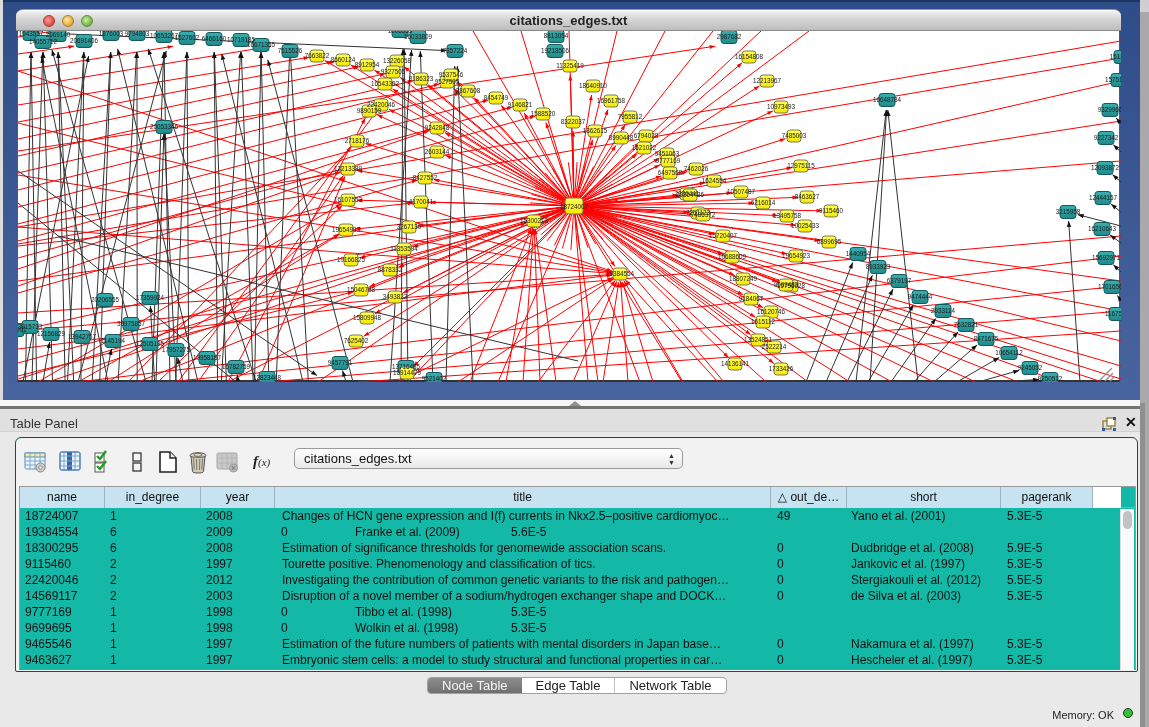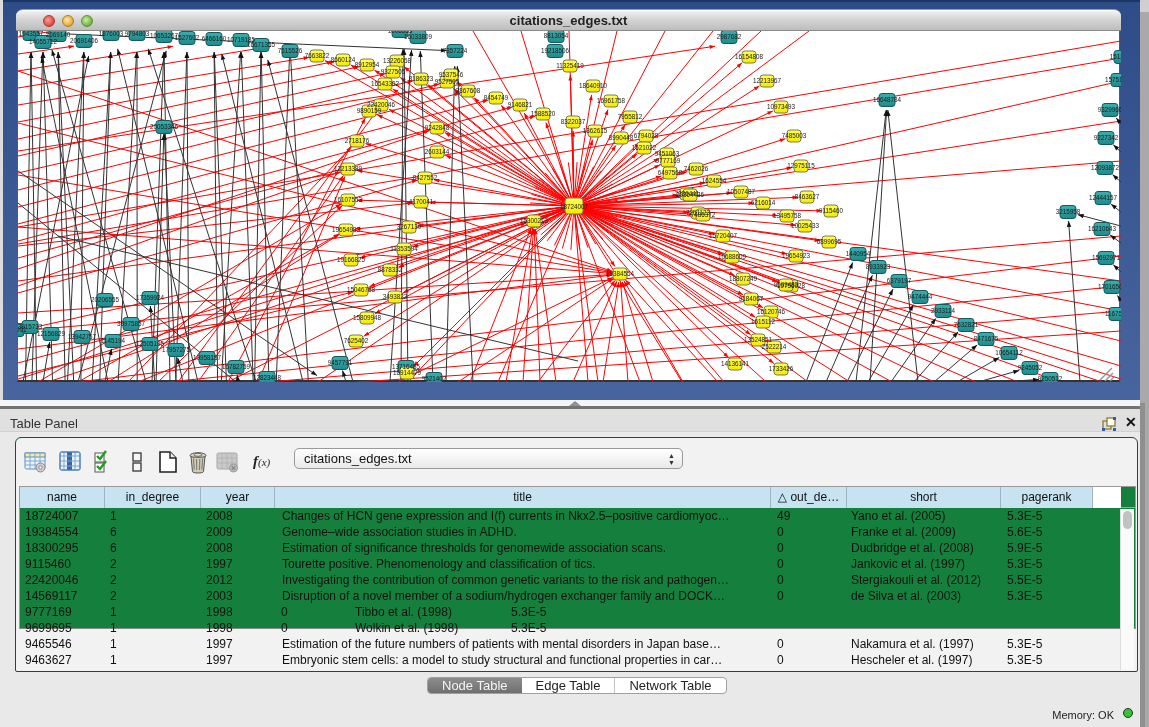--- a/index.html
+++ b/index.html
@@ -18,21 +18,21 @@
 #phead .t {position:absolute;left:10px;top:7px;font-size:13px;color:#333}
 #pclose {position:absolute;left:1125px;top:5px;font-size:14px;font-weight:bold;color:#111}
 #pfloat {position:absolute;left:1101px;top:7px}
 #container {position:absolute;left:15px;top:37px;width:1123px;height:235px;background:#f2f2f2;
  border:1px solid #14532d;border-radius:6px 6px 2px 2px}
 #toolbar {position:absolute;left:4px;top:10px;height:28px;width:100%}
 .tbi {position:absolute;top:2px}
 #combo {position:absolute;left:274px;top:0;width:389px;height:21px;background:linear-gradient(#fff,#e9e9e9);
  border:1px solid #9a9a9a;border-radius:5px;font-size:13px;color:#111;line-height:19px;padding-left:9px}
 #combo .ar {position:absolute;right:7px;top:3px;font-size:7px;color:#333;line-height:7px}
-#table {position:absolute;left:3px;top:48px;width:1117px;height:143px;background:#15803d;border:1px solid #9a9a9a;border-bottom:1px solid #888}
+#table {position:absolute;left:3px;top:48px;width:1117px;height:184px;background:#14b8a6;border:1px solid #9a9a9a;border-bottom:1px solid #888}
 #thead {height:21px;border-bottom:1px solid #8fa8b5;display:flex;font-size:12px;color:#111}
 #thead div {border-right:1px solid #9fb4c0;text-align:center;line-height:20px;height:21px;background:#c7e3f1}
 #tbody {font-size:12px;color:#111}
 .tr {display:flex;height:16px;line-height:16px;white-space:nowrap}
 .tr div {overflow:hidden}
 .c0 {width:85px;padding-left:5px}
 .c1 {width:96px;padding-left:5px}
 .c2 {width:74px;padding-left:5px}
 .c3 {width:496px;padding-left:7px}
 .c4 {width:76px;padding-left:6px}
@@ -420,28 +420,27 @@
       <div style="width:92px">pagerank</div>
           <div style="width:28px;border-right:0;background:#fff"></div>
     </div>
     <div id="tbody">
           <div class="tr">
             <div class="c0">18724007</div>
             <div class="c1">1</div>
             <div class="c2">2008</div>
             <div class="c3">Changes of HCN gene expression and I(f) currents in Nkx2.5–positive cardiomyoc…</div>
             <div class="c4">49</div>
-            <div class="c5">Yano et al. (2005)</div>
+            <div class="c5">Yano et al. (2001)</div>
             <div class="c6">5.3E-5</div>
           </div>
           <div class="tr">
             <div class="c0">19384554</div>
             <div class="c1">6</div>
             <div class="c2">2009</div>
-            <div class="c3">Genome–wide association studies in ADHD.</div>
             <div class="c4">0</div>
             <div class="c5">Franke et al. (2009)</div>
             <div class="c6">5.6E-5</div>
           </div>
           <div class="tr">
             <div class="c0">18300295</div>
             <div class="c1">6</div>
             <div class="c2">2008</div>
             <div class="c3">Estimation of significance thresholds for genomewide association scans.</div>
             <div class="c4">0</div>
@@ -463,21 +462,21 @@
             <div class="c2">2012</div>
             <div class="c3">Investigating the contribution of common genetic variants to the risk and pathogen…</div>
             <div class="c4">0</div>
             <div class="c5">Stergiakouli et al. (2012)</div>
             <div class="c6">5.5E-5</div>
           </div>
           <div class="tr">
             <div class="c0">14569117</div>
             <div class="c1">2</div>
             <div class="c2">2003</div>
-            <div class="c3">Disruption of a novel member of a sodium/hydrogen exchanger family and DOCK…</div>
+            <div class="c3">Disruption of a novel member of a sodium/hydrogen exchanger shape and DOCK…</div>
             <div class="c4">0</div>
             <div class="c5">de Silva et al. (2003)</div>
             <div class="c6">5.3E-5</div>
           </div>
           <div class="tr">
             <div class="c0">9777169</div>
             <div class="c1">1</div>
             <div class="c2">1998</div>
             <div class="c4">0</div>
             <div class="c5">Tibbo et al. (1998)</div>

